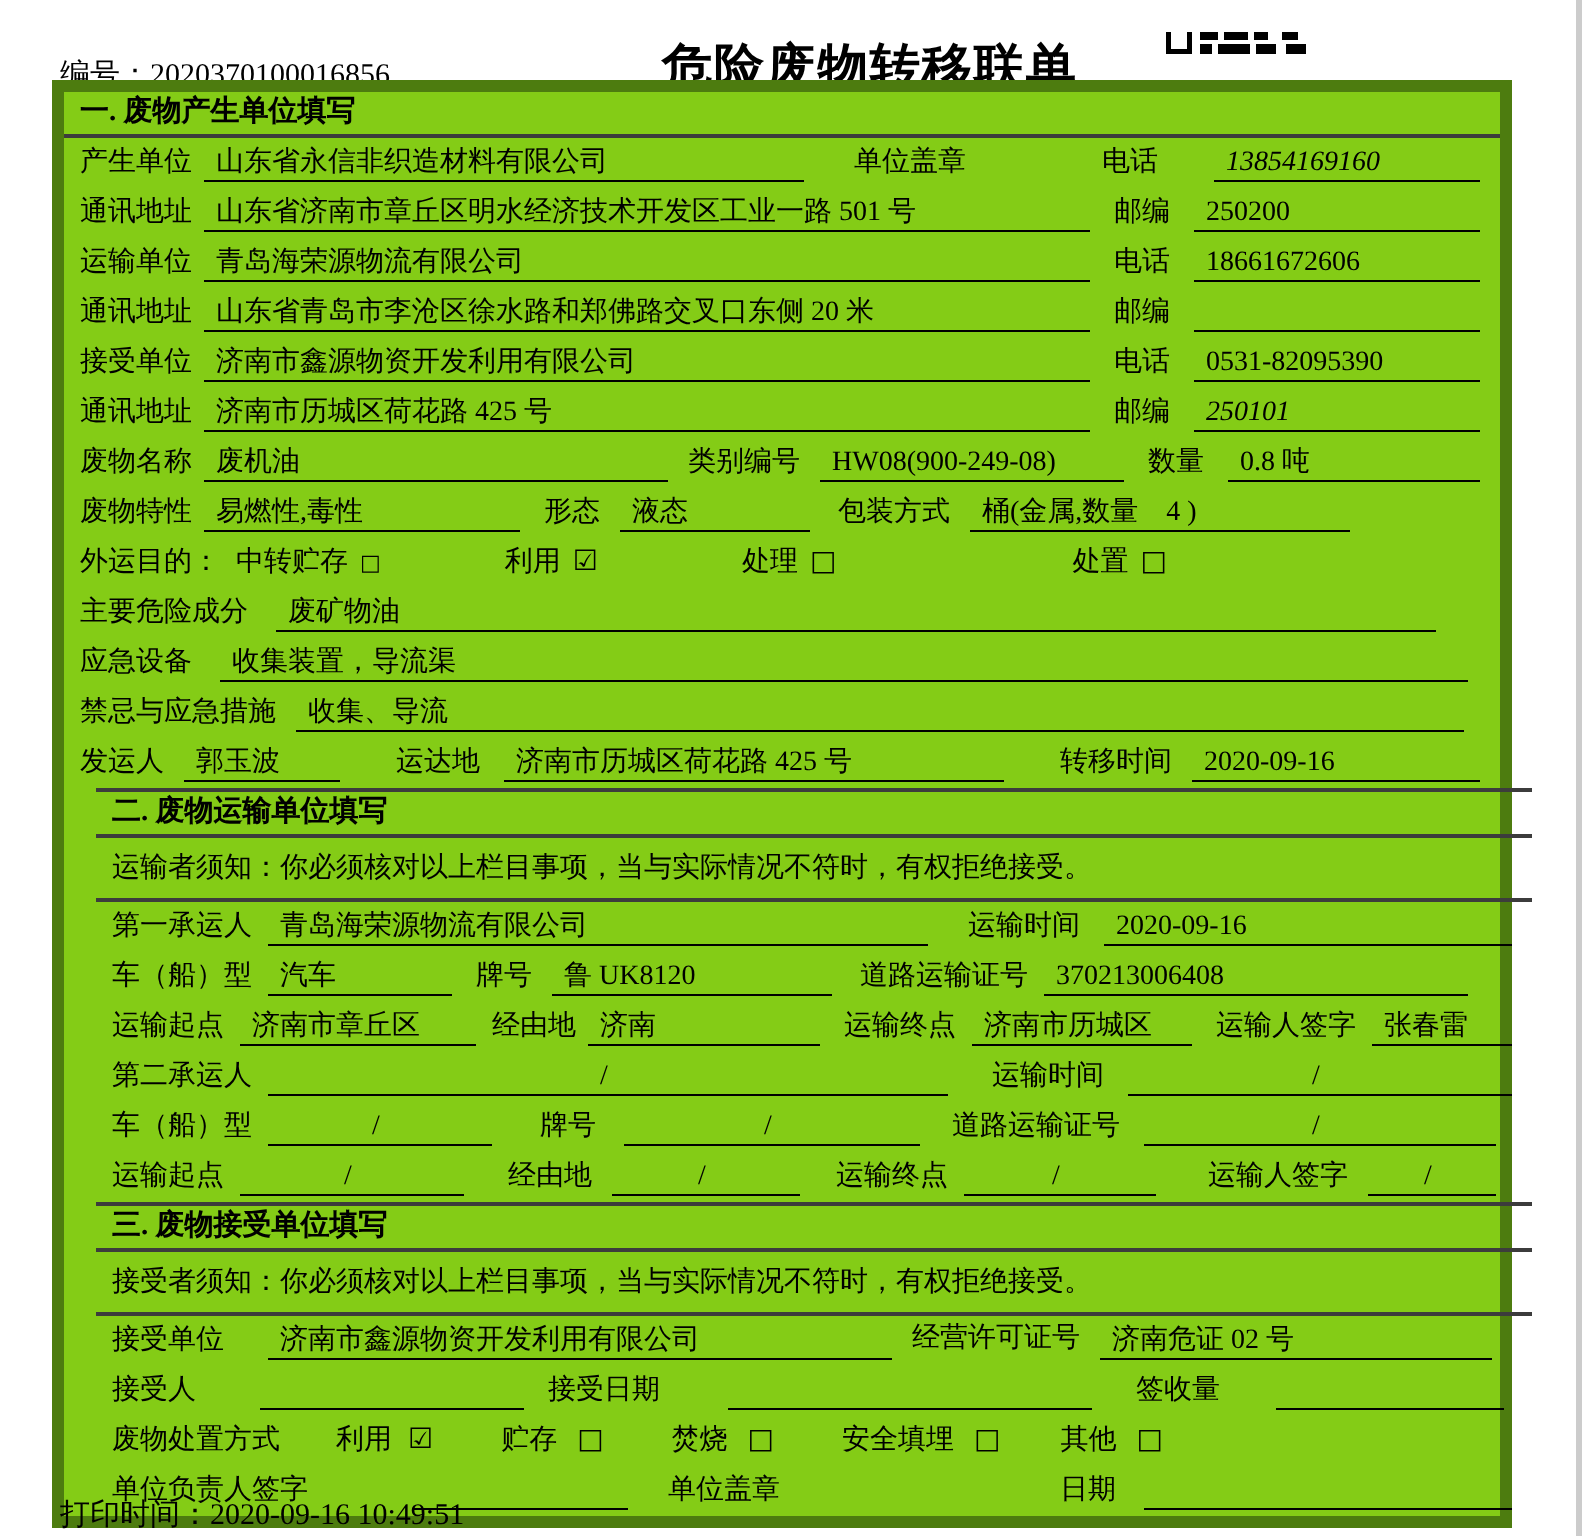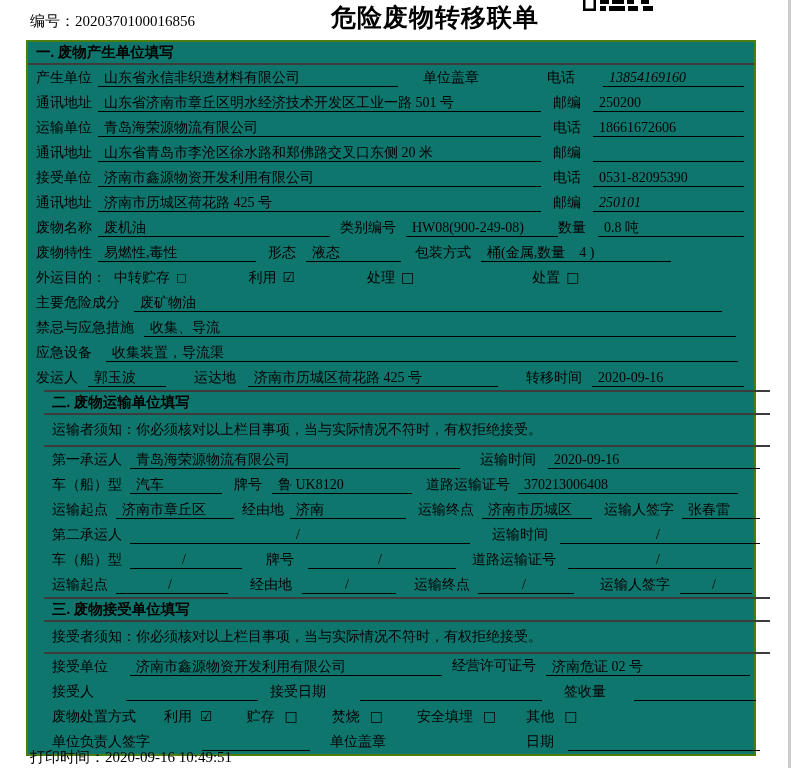--- a/index.html
+++ b/index.html
@@ -2,27 +2,27 @@
 <html><head>
 <meta charset="utf-8">
 <style>
   html,body{margin:0;padding:0;}
   body{
     width:796px;height:768px;background:#ffffff;position:relative;
     font-family:"Liberation Serif","DejaVu Serif",serif;
     color:#000;font-size:14px;overflow:hidden;
   }
   .page-edge{position:absolute;left:788px;top:0;width:3px;height:768px;background:#cccccc;}
-  .hdr{position:absolute;left:0;top:0;width:736px;height:40px;text-align:center;}
+  .hdr{position:absolute;left:0;top:16px;width:736px;height:40px;text-align:center;}
   .serial{position:absolute;left:30px;top:12px;font-size:15px;white-space:nowrap;}
   .title{position:absolute;left:331px;top:1px;font-size:25px;font-weight:bold;white-space:nowrap;letter-spacing:1px;}
   .qr{position:absolute;left:583px;top:0;}
   .form{
     position:absolute;left:26px;top:40px;width:730px;
-    border:2px solid #4d7c0f;background:#0f766e;box-sizing:border-box;
+    border:6px solid #4d7c0f;background:#84cc16;box-sizing:border-box;
   }
   .sec{width:100%;}
   .bt{border-top:2px solid #3c3c3c;margin-left:16px;}
   .sec-title{
     height:21px;line-height:21px;border-bottom:2px solid #3c3c3c;
     font-weight:bold;padding-left:8px;font-size:14.5px;
   }
   .note-row{
     height:30px;display:flex;align-items:center;
     border-bottom:2px solid #3c3c3c;padding-left:8px;font-size:14px;
@@ -114,21 +114,21 @@
       <span class="uv" style="width:443px;margin-left:6px;">济南市历城区荷花路 425 号</span>
       <span class="lbl" style="margin-left:12px;">邮编</span>
       <span class="uv fill" style="margin-left:12px;font-style:italic;">250101</span>
     </div>
 
     <div class="row">
       <span class="lbl">废物名称</span>
       <span class="uv" style="width:232px;margin-left:6px;">废机油</span>
       <span class="lbl" style="margin-left:10px;">类别编号</span>
       <span class="uv" style="width:152px;margin-left:10px;">HW08(900-249-08)</span>
-      <span class="lbl" style="">数量</span>
+      <span class="lbl" style="margin-left:12px;">数量</span>
       <span class="uv fill" style="margin-left:12px;">0.8 吨</span>
     </div>
 
     <div class="row">
       <span class="lbl">废物特性</span>
       <span class="uv" style="width:158px;margin-left:6px;">易燃性,毒性</span>
       <span class="lbl" style="margin-left:12px;">形态</span>
       <span class="uv" style="width:95px;margin-left:10px;">液态</span>
       <span class="lbl" style="margin-left:14px;">包装方式</span>
       <span class="uv" style="width:190px;margin-left:10px;">桶(金属,数量　4 )</span>
@@ -145,27 +145,27 @@
       <span class="opt" style="margin-left:118px;">处置</span>
       <span class="box" style="margin-left:6px;">□</span>
     </div>
 
     <div class="row">
       <span class="lbl">主要危险成分</span>
       <span class="uv fill" style="margin-left:14px;margin-right:22px;">废矿物油</span>
     </div>
 
     <div class="row">
+      <span class="lbl">应急设备</span>
+      <span class="uv fill" style="margin-left:14px;margin-right:6px;">收集装置，导流渠</span>
+    </div>
+
+    <div class="row">
       <span class="lbl">禁忌与应急措施</span>
       <span class="uv fill" style="margin-left:10px;margin-right:8px;">收集、导流</span>
-    </div>
-
-    <div class="row">
-      <span class="lbl">应急设备</span>
-      <span class="uv fill" style="margin-left:14px;margin-right:6px;">收集装置，导流渠</span>
     </div>
 
     <div class="row">
       <span class="lbl">发运人</span>
       <span class="uv" style="width:78px;margin-left:10px;">郭玉波</span>
       <span class="lbl" style="margin-left:28px;text-align:center;">运达地</span>
       <span class="uv" style="width:250px;margin-left:12px;">济南市历城区荷花路 425 号</span>
       <span class="lbl" style="margin-left:28px;">转移时间</span>
       <span class="uv fill" style="margin-left:10px;">2020-09-16</span>
     </div>

